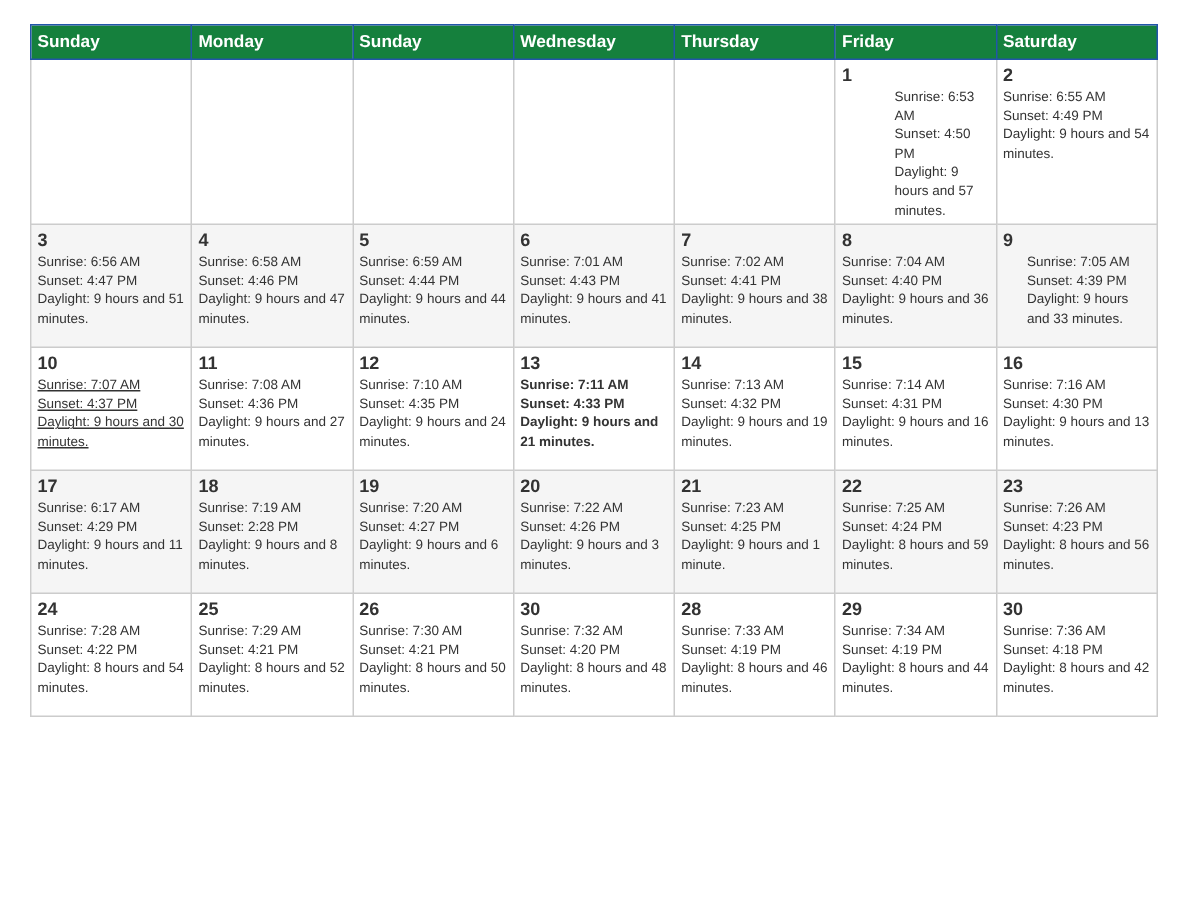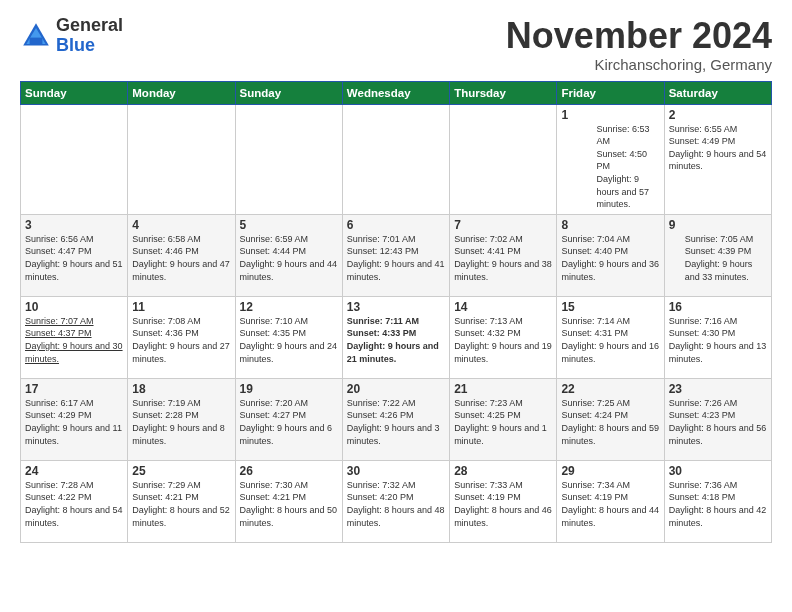--- a/index.html
+++ b/index.html
@@ -96,37 +96,20 @@
       color: #333;
     }
     .empty {
       background: #fff !important;
     }
   </style>
 </head>
 <body>
 
 <div class="page">
-  <div class="header">
-    <div class="logo">
-      <svg class="logo-icon" viewBox="0 0 40 40">
-        <polygon points="20,4 36,32 4,32" fill="#2266cc"></polygon>
-        <polygon points="20,10 32,30 8,30" fill="#4499ee"></polygon>
-        <rect x="12" y="22" width="16" height="8" fill="#2266cc"></rect>
-      </svg>
-      <div class="logo-text">
-        <span class="logo-general">General</span>
-        <span class="logo-blue">Blue</span>
-      </div>
-    </div>
-    <div class="title-block">
-      <div class="month-title">November 2024</div>
-      <div class="location">Kirchanschoring, Germany</div>
-    </div>
-  </div>
 
   <table class="calendar">
     <thead>
       <tr>
         <th>Sunday</th>
         <th>Monday</th>
         <th>Sunday</th>
         <th>Wednesday</th>
         <th>Thursday</th>
         <th>Friday</th>
@@ -168,21 +151,21 @@
           </td>
           <td>
             <span class="day-num">5</span>
             <div class="day-info" style="white-space: pre-line;">Sunrise: 6:59 AM
 Sunset: 4:44 PM
 Daylight: 9 hours and 44 minutes.</div>
           </td>
           <td>
             <span class="day-num">6</span>
             <div class="day-info" style="white-space: pre-line;">Sunrise: 7:01 AM
-Sunset: 12:43 PM
+Sunset: 4:43 PM
 Daylight: 9 hours and 41 minutes.</div>
           </td>
           <td>
             <span class="day-num">7</span>
             <div class="day-info" style="white-space: pre-line;">Sunrise: 7:02 AM
 Sunset: 4:41 PM
 Daylight: 9 hours and 38 minutes.</div>
           </td>
           <td>
             <span class="day-num">8</span>

